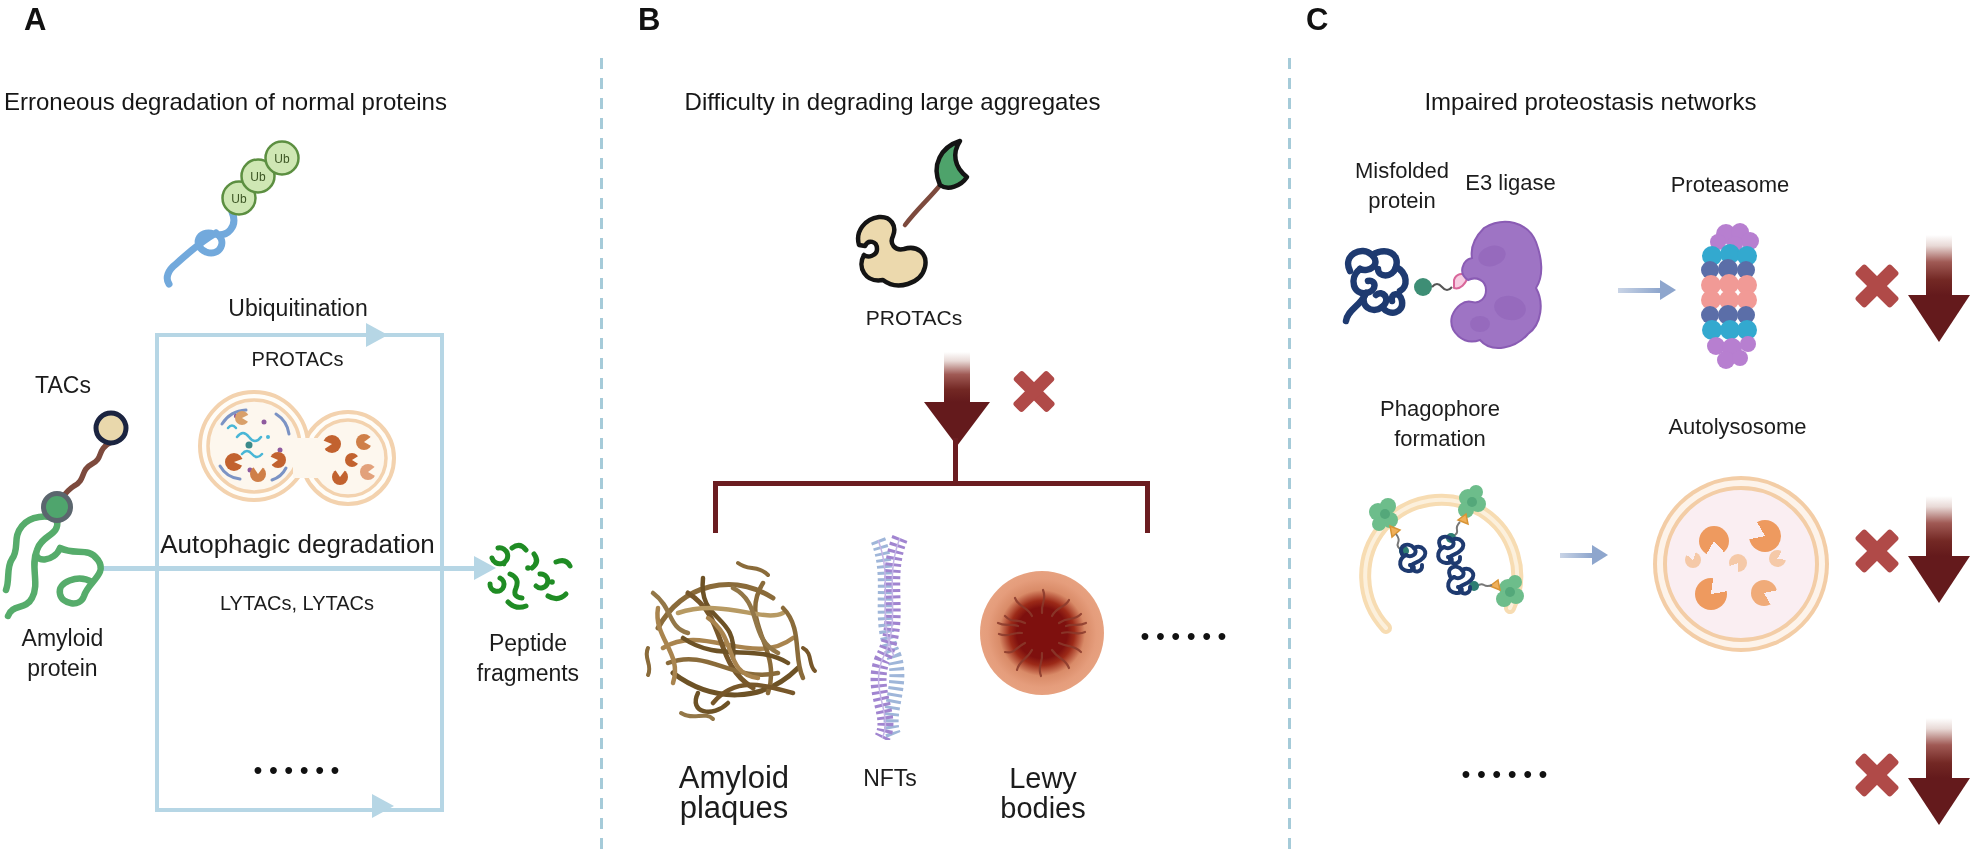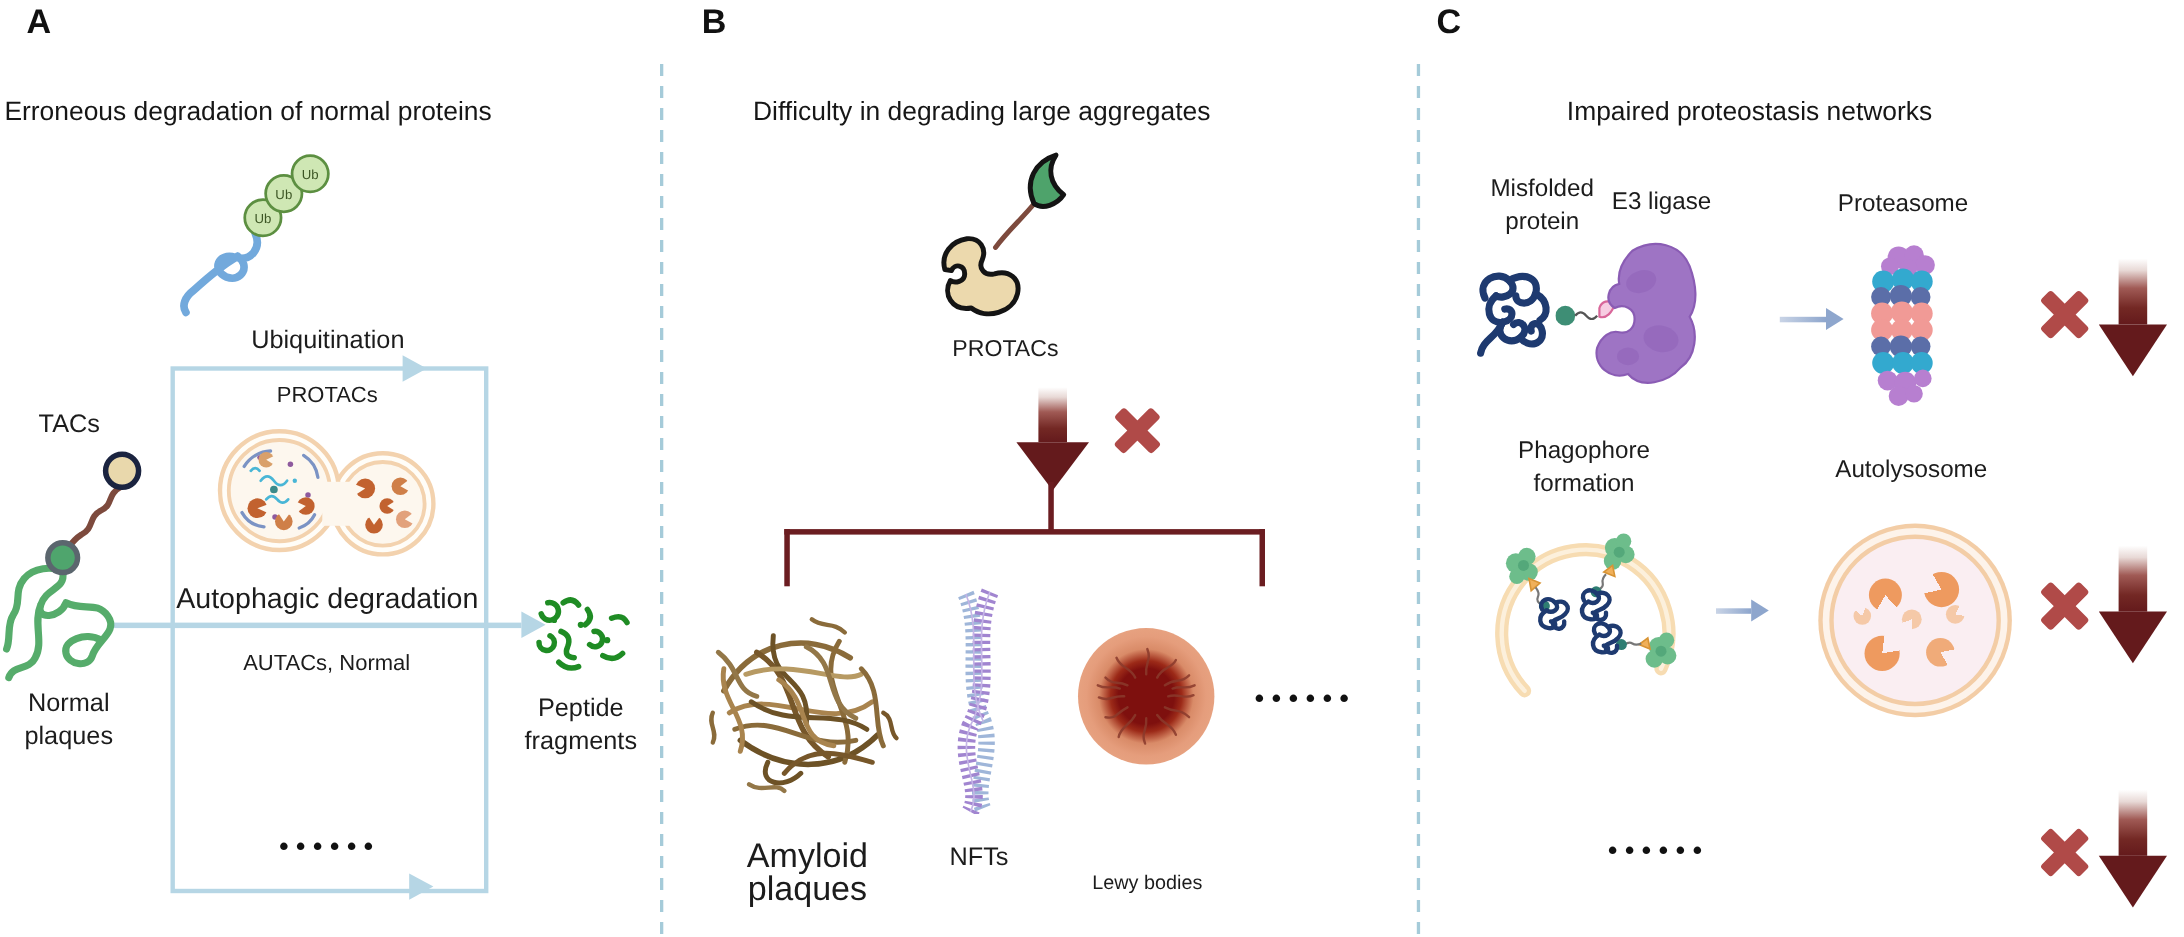--- a/index.html
+++ b/index.html
@@ -117,33 +117,33 @@
         <circle cx="160" cy="78" r="7" fill="#c2622f"></circle>
           <path d="M160,78 L168,73 L168,83 Z" fill="#fdf7ee"></path>
       </g>
     </svg>
 
     <div class="abs lbl" style="left:150px;top:529px;width:295px;font-size:26px;">Autophagic degradation</div>
 
     <div class="abs hline" style="left:100px;top:566px;width:374px;"></div>
     <div class="abs bluehead" style="left:474px;top:556px;"></div>
 
-    <div class="abs lbl sm" style="left:172px;top:588px;width:250px;">AUTACs, Normal</div>
+    <div class="abs lbl sm" style="left:172px;top:588px;width:250px;">LYTACs, LYTACs</div>
     <div class="abs dots" style="left:225px;top:756px;width:150px;">••••••</div>
 
     <div class="abs lbl" style="left:18px;top:370px;width:90px;font-size:23px;">TACs</div>
 
     <svg class="abs" style="left:0px;top:396px;" width="165" height="230" viewBox="0 0 165 230">
       <path d="M111,46 C96,54 104,62 92,68 C80,74 86,84 74,90 C66,95 63,101 59,106" fill="none" stroke="#7d4a3d" stroke-width="5.5" stroke-linecap="round"></path>
       <circle cx="111" cy="32" r="15" fill="#e9d8ac" stroke="#1b2440" stroke-width="5"></circle>
       <path d="M57,124 C60,140 42,138 37,154 C32,168 55,166 60,152 M57,124 C48,118 30,120 22,130 C12,142 20,152 12,163 C6,172 10,184 6,194 M60,152 C76,160 88,150 98,164 C108,178 88,186 84,200 C80,212 62,208 60,198 C57,186 78,178 92,186 M37,154 C30,170 40,188 32,202 C26,214 12,208 8,220" fill="none" stroke="#56ac6b" stroke-width="6.5" stroke-linecap="round"></path>
       <circle cx="57" cy="111" r="13.5" fill="#4fa56d" stroke="#5b666e" stroke-width="5"></circle>
     </svg>
 
-    <div class="abs lbl" style="left:0px;top:623px;width:125px;font-size:23px;">Normal plaques</div>
+    <div class="abs lbl" style="left:0px;top:623px;width:125px;font-size:23px;">Amyloid protein</div>
 
     <svg class="abs" style="left:482px;top:540px;" width="92" height="78" viewBox="0 0 92 78">
       <g fill="none" stroke="#1f8c24" stroke-width="5" stroke-linecap="round">
         <path d="M10,18 a8,8 0 1 0 6,-10"></path>
         <path d="M30,8 q8,-6 14,2"></path>
         <path d="M52,14 q6,8 -2,14"></path>
         <path d="M8,44 a7,7 0 1 0 10,-6"></path>
         <path d="M28,34 q10,4 6,14 q-4,9 6,10"></path>
         <path d="M58,34 a7,7 0 1 1 -4,12"></path>
         <path d="M74,22 q10,-4 14,4"></path>
@@ -232,21 +232,21 @@
         <path d="M62,82 C63,93 57,95 61,105"></path>
         <path d="M72,79 C79,89 85,87 89,97"></path>
         <path d="M79,72 C89,77 93,73 101,81"></path>
         <path d="M86,55 C94,52 98,56 106,52"></path>
         <path d="M38,55 C30,52 26,56 18,52"></path>
       </g>
     </svg>
 
     <div class="abs lbl" style="left:636px;top:763px;width:196px;font-size:31px;">Amyloid plaques</div>
     <div class="abs lbl" style="left:850px;top:763px;width:80px;font-size:23px;">NFTs</div>
-    <div class="abs lbl" style="left:968px;top:763px;width:150px;font-size:18px;margin-top:24px;">Lewy bodies</div>
+    <div class="abs lbl" style="left:968px;top:763px;width:150px;font-size:29px;">Lewy bodies</div>
     <div class="abs dots" style="left:1122px;top:622px;width:130px;">••••••</div>
   </div>
 
   <div>
     <div class="abs letter" style="left:1306px;top:2px;">C</div>
     <div class="abs title" style="left:1368px;top:88px;width:445px;">Impaired proteostasis networks</div>
 
     <div class="abs lbl" style="left:1332px;top:156px;width:140px;">Misfolded protein</div>
     <div class="abs lbl" style="left:1448px;top:168px;width:125px;white-space:nowrap;">E3 ligase</div>
     <div class="abs lbl" style="left:1652px;top:170px;width:156px;white-space:nowrap;">Proteasome</div>

